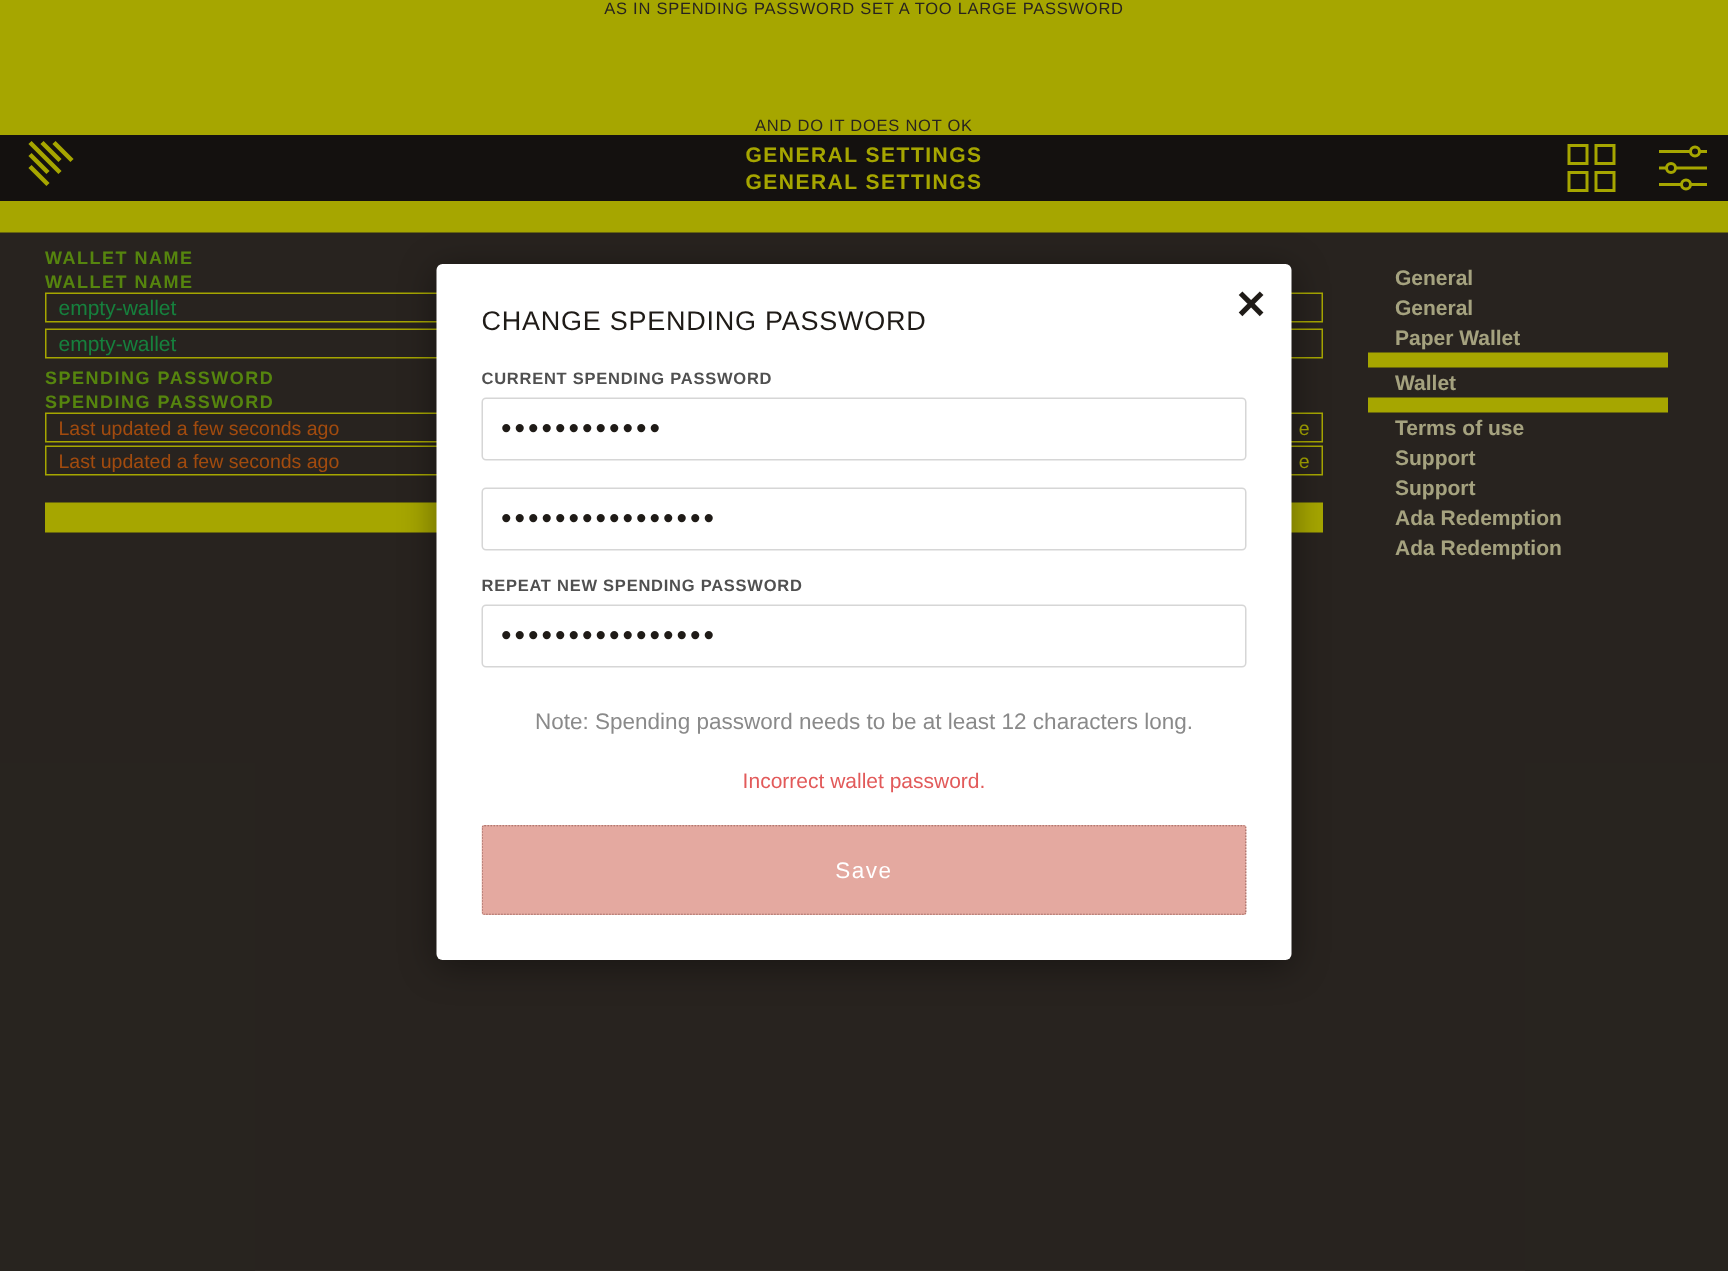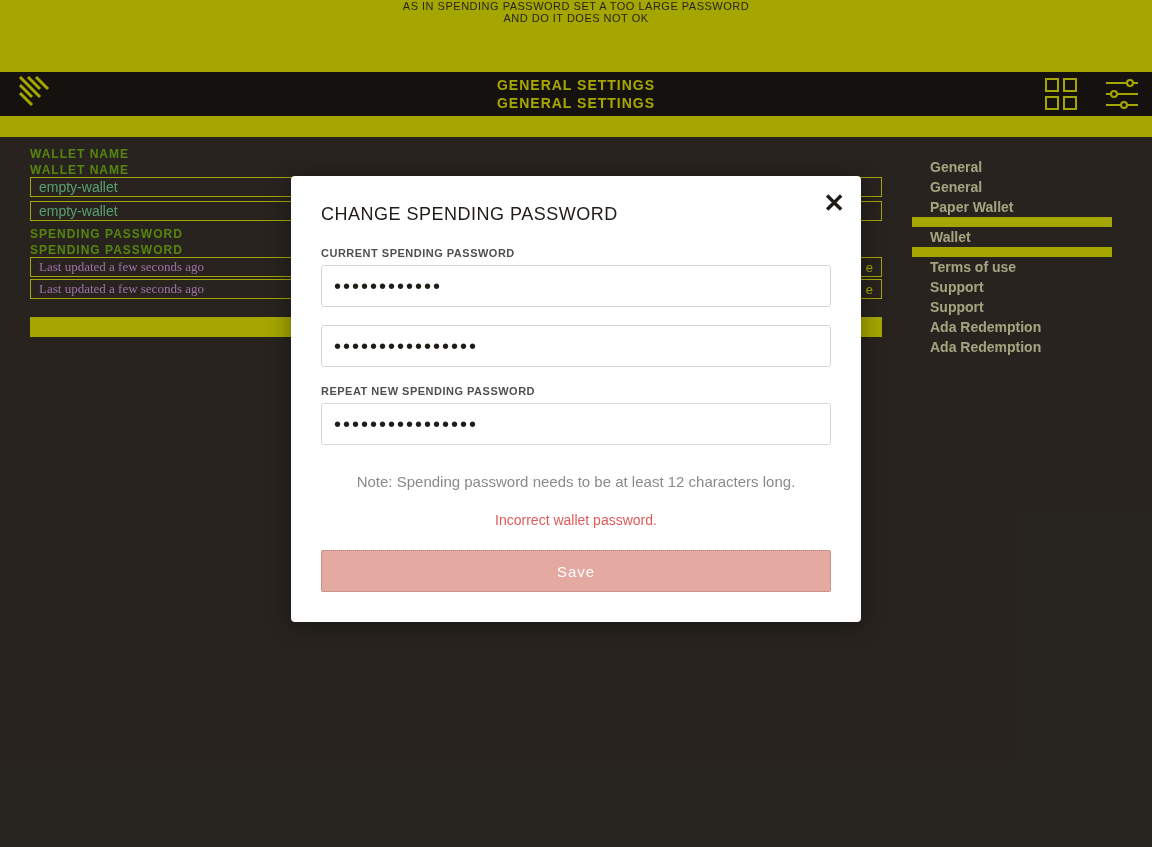--- a/index.html
+++ b/index.html
@@ -7,26 +7,26 @@
     width: 1152px;
     height: 847px;
     background: #3e3730;
     overflow: hidden;
     position: relative;
   }
 
   
   .top-banner {
     width: 100%;
-    height: 72px;
+    height: 90px;
     background: #ffff00;
     display: flex;
     flex-direction: column;
     align-items: center;
-    justify-content: flex-start;
+    justify-content: space-between;
     font-size: 11px;
     color: #3e3730;
     letter-spacing: 0.5px;
   }
   .top-banner .line { white-space: nowrap; }
 
   
   .header-bar {
     width: 100%;
     height: 44px;
@@ -95,27 +95,26 @@
   .field-input-row {
     position: relative;
     height: 20px;
     border: 1px solid #ffff00;
     margin: 2px 0 4px 0;
     display: flex;
     align-items: center;
     padding: 0 8px;
   }
   .field-value {
-    color: #86efac;
+    color: #22c55e;
     font-size: 14px;
   }
   .field-hint {
-    color: #f0abfc;
+    color: #f97316;
     font-size: 13px;
-    font-family: Liberation Serif, serif;
   }
   .spending-row {
     display:flex;
     justify-content: space-between;
     align-items:center;
     height: 20px;
     border: 1px solid #ffff00;
     margin: 2px 0;
     padding: 0 8px;
   }
@@ -213,21 +212,21 @@
     margin: 10px 0 22px 0;
   }
   .modal-error {
     text-align:center;
     color: #e25a5a;
     font-size: 14px;
     margin-bottom: 22px;
   }
   .modal-save {
     width: 100%;
-    height: 42px;
+    height: 60px;
     background: #e4a9a0;
     border: 1px dotted #b07a72;
     color: #ffffff;
     font-size: 15px;
     letter-spacing: 1px;
     cursor:pointer;
     border-radius:2px;
   }
 </style>
 </head>

